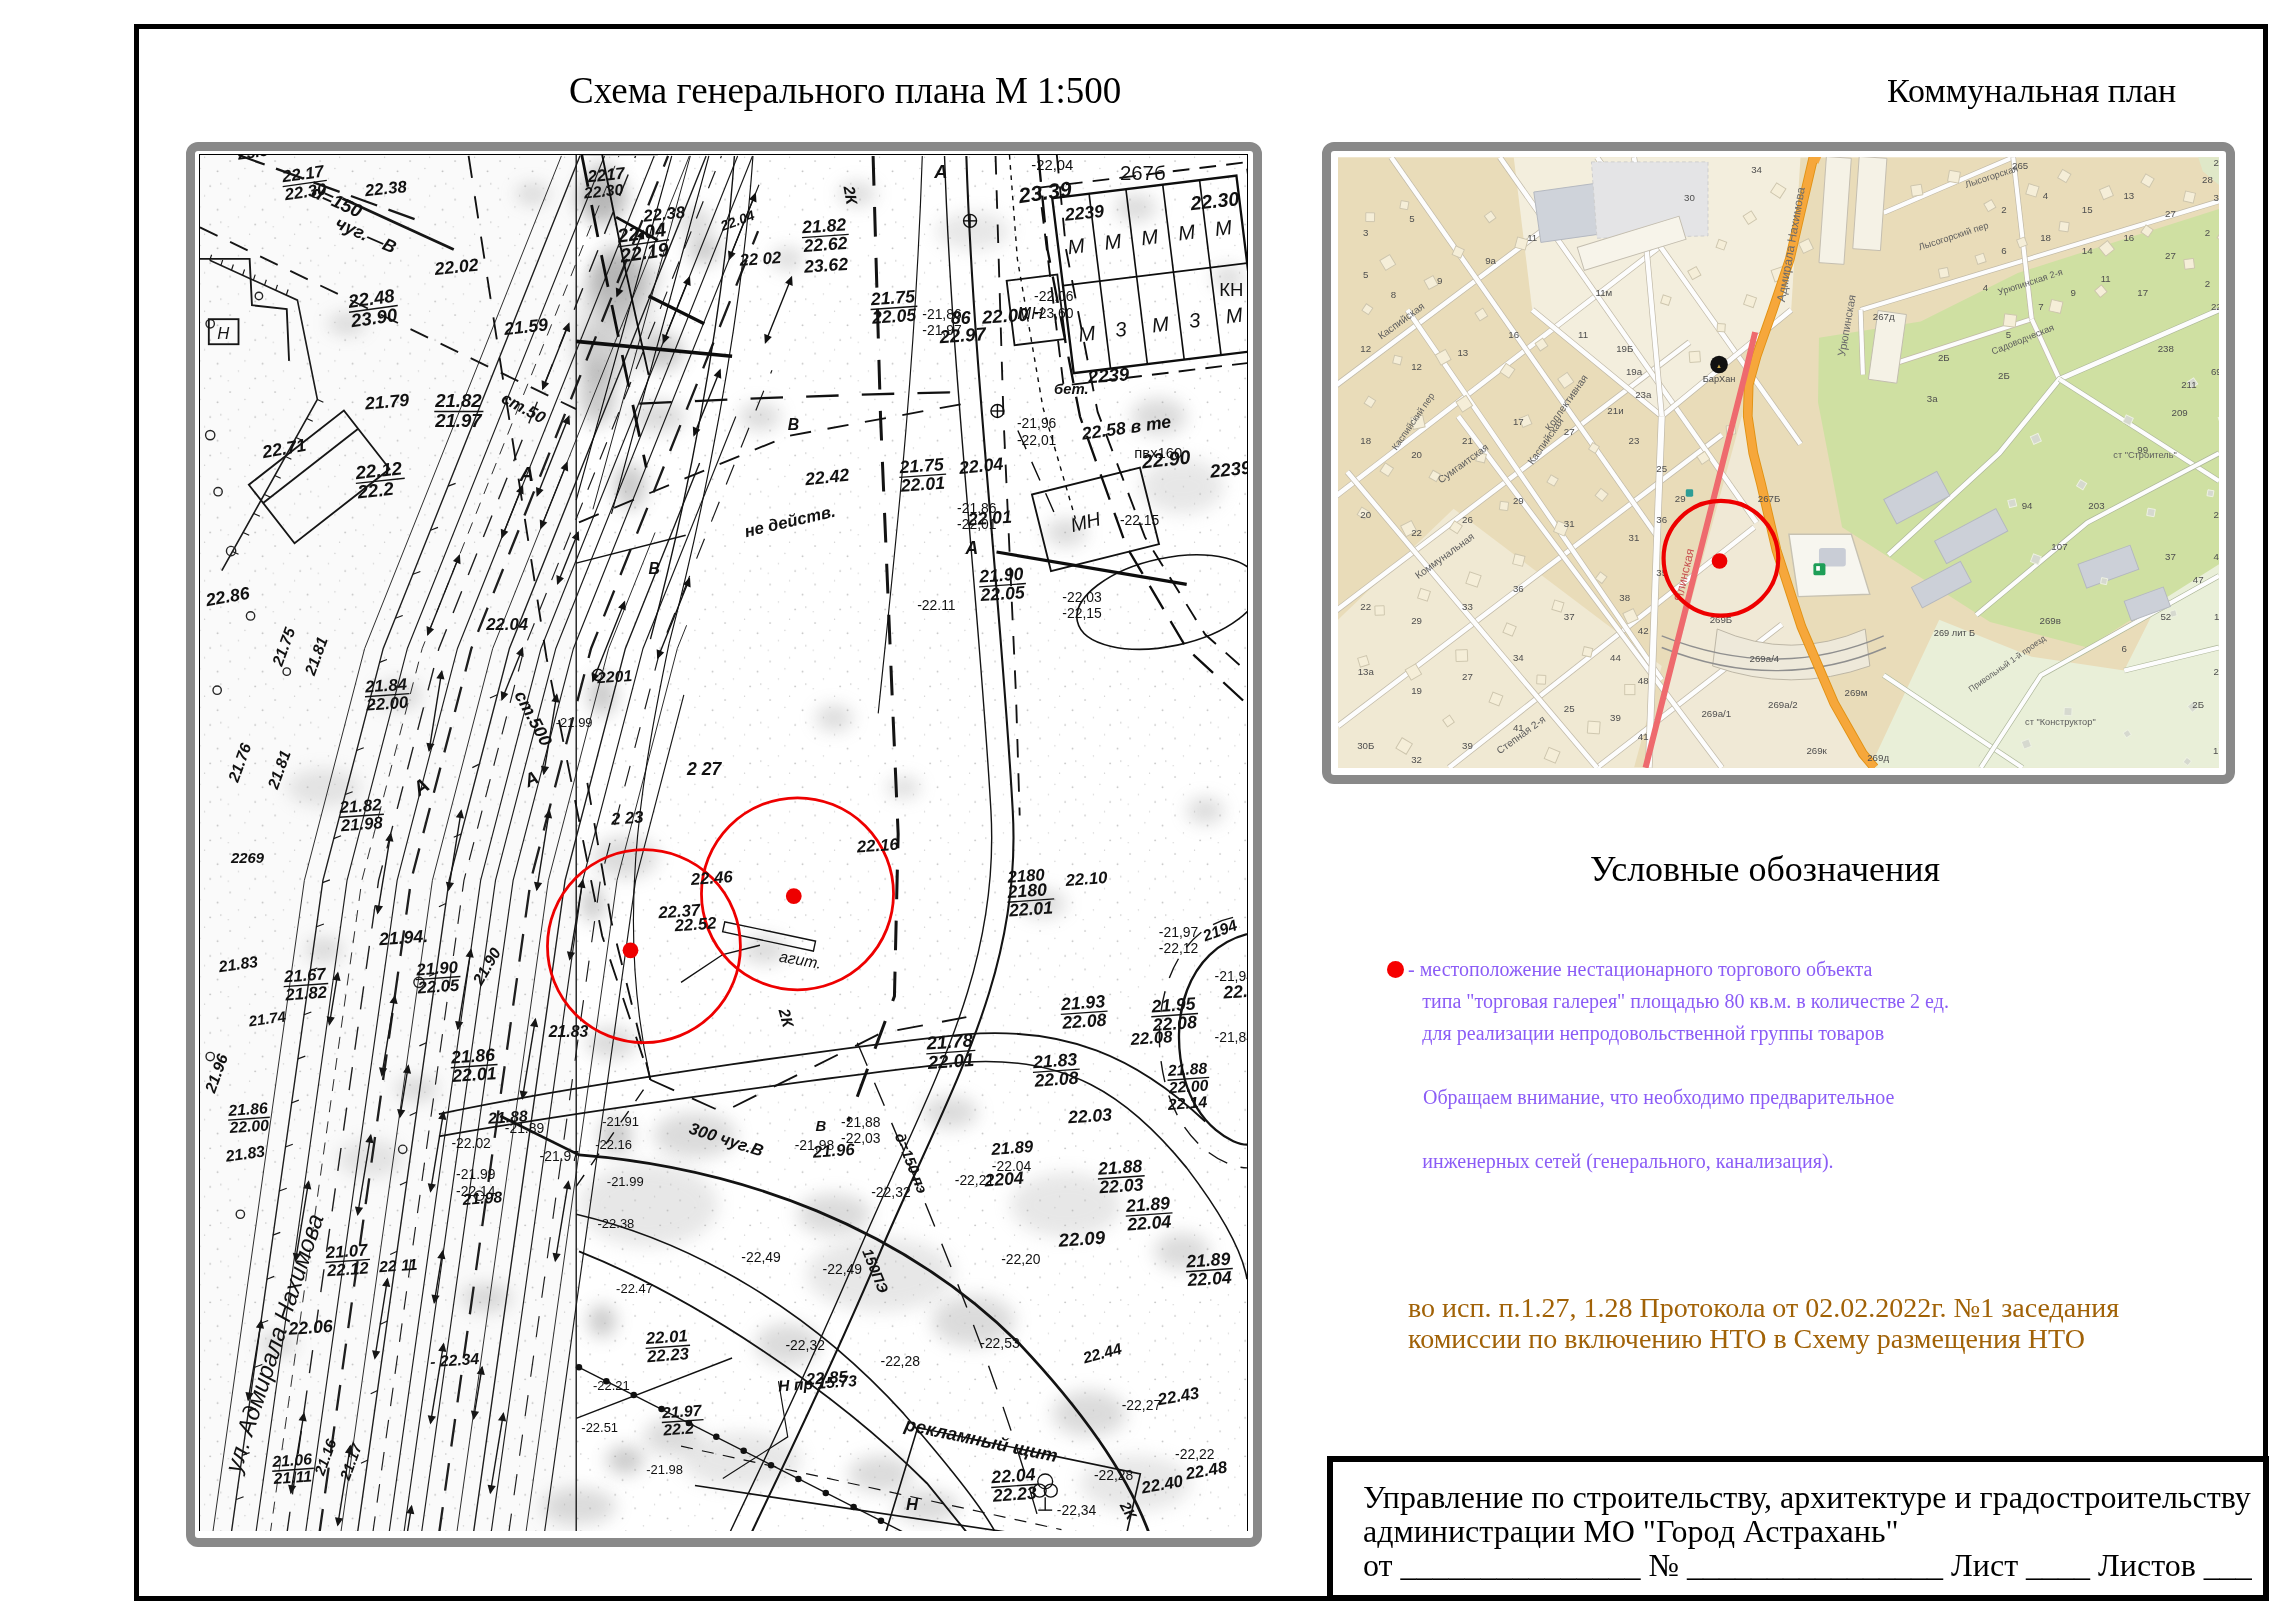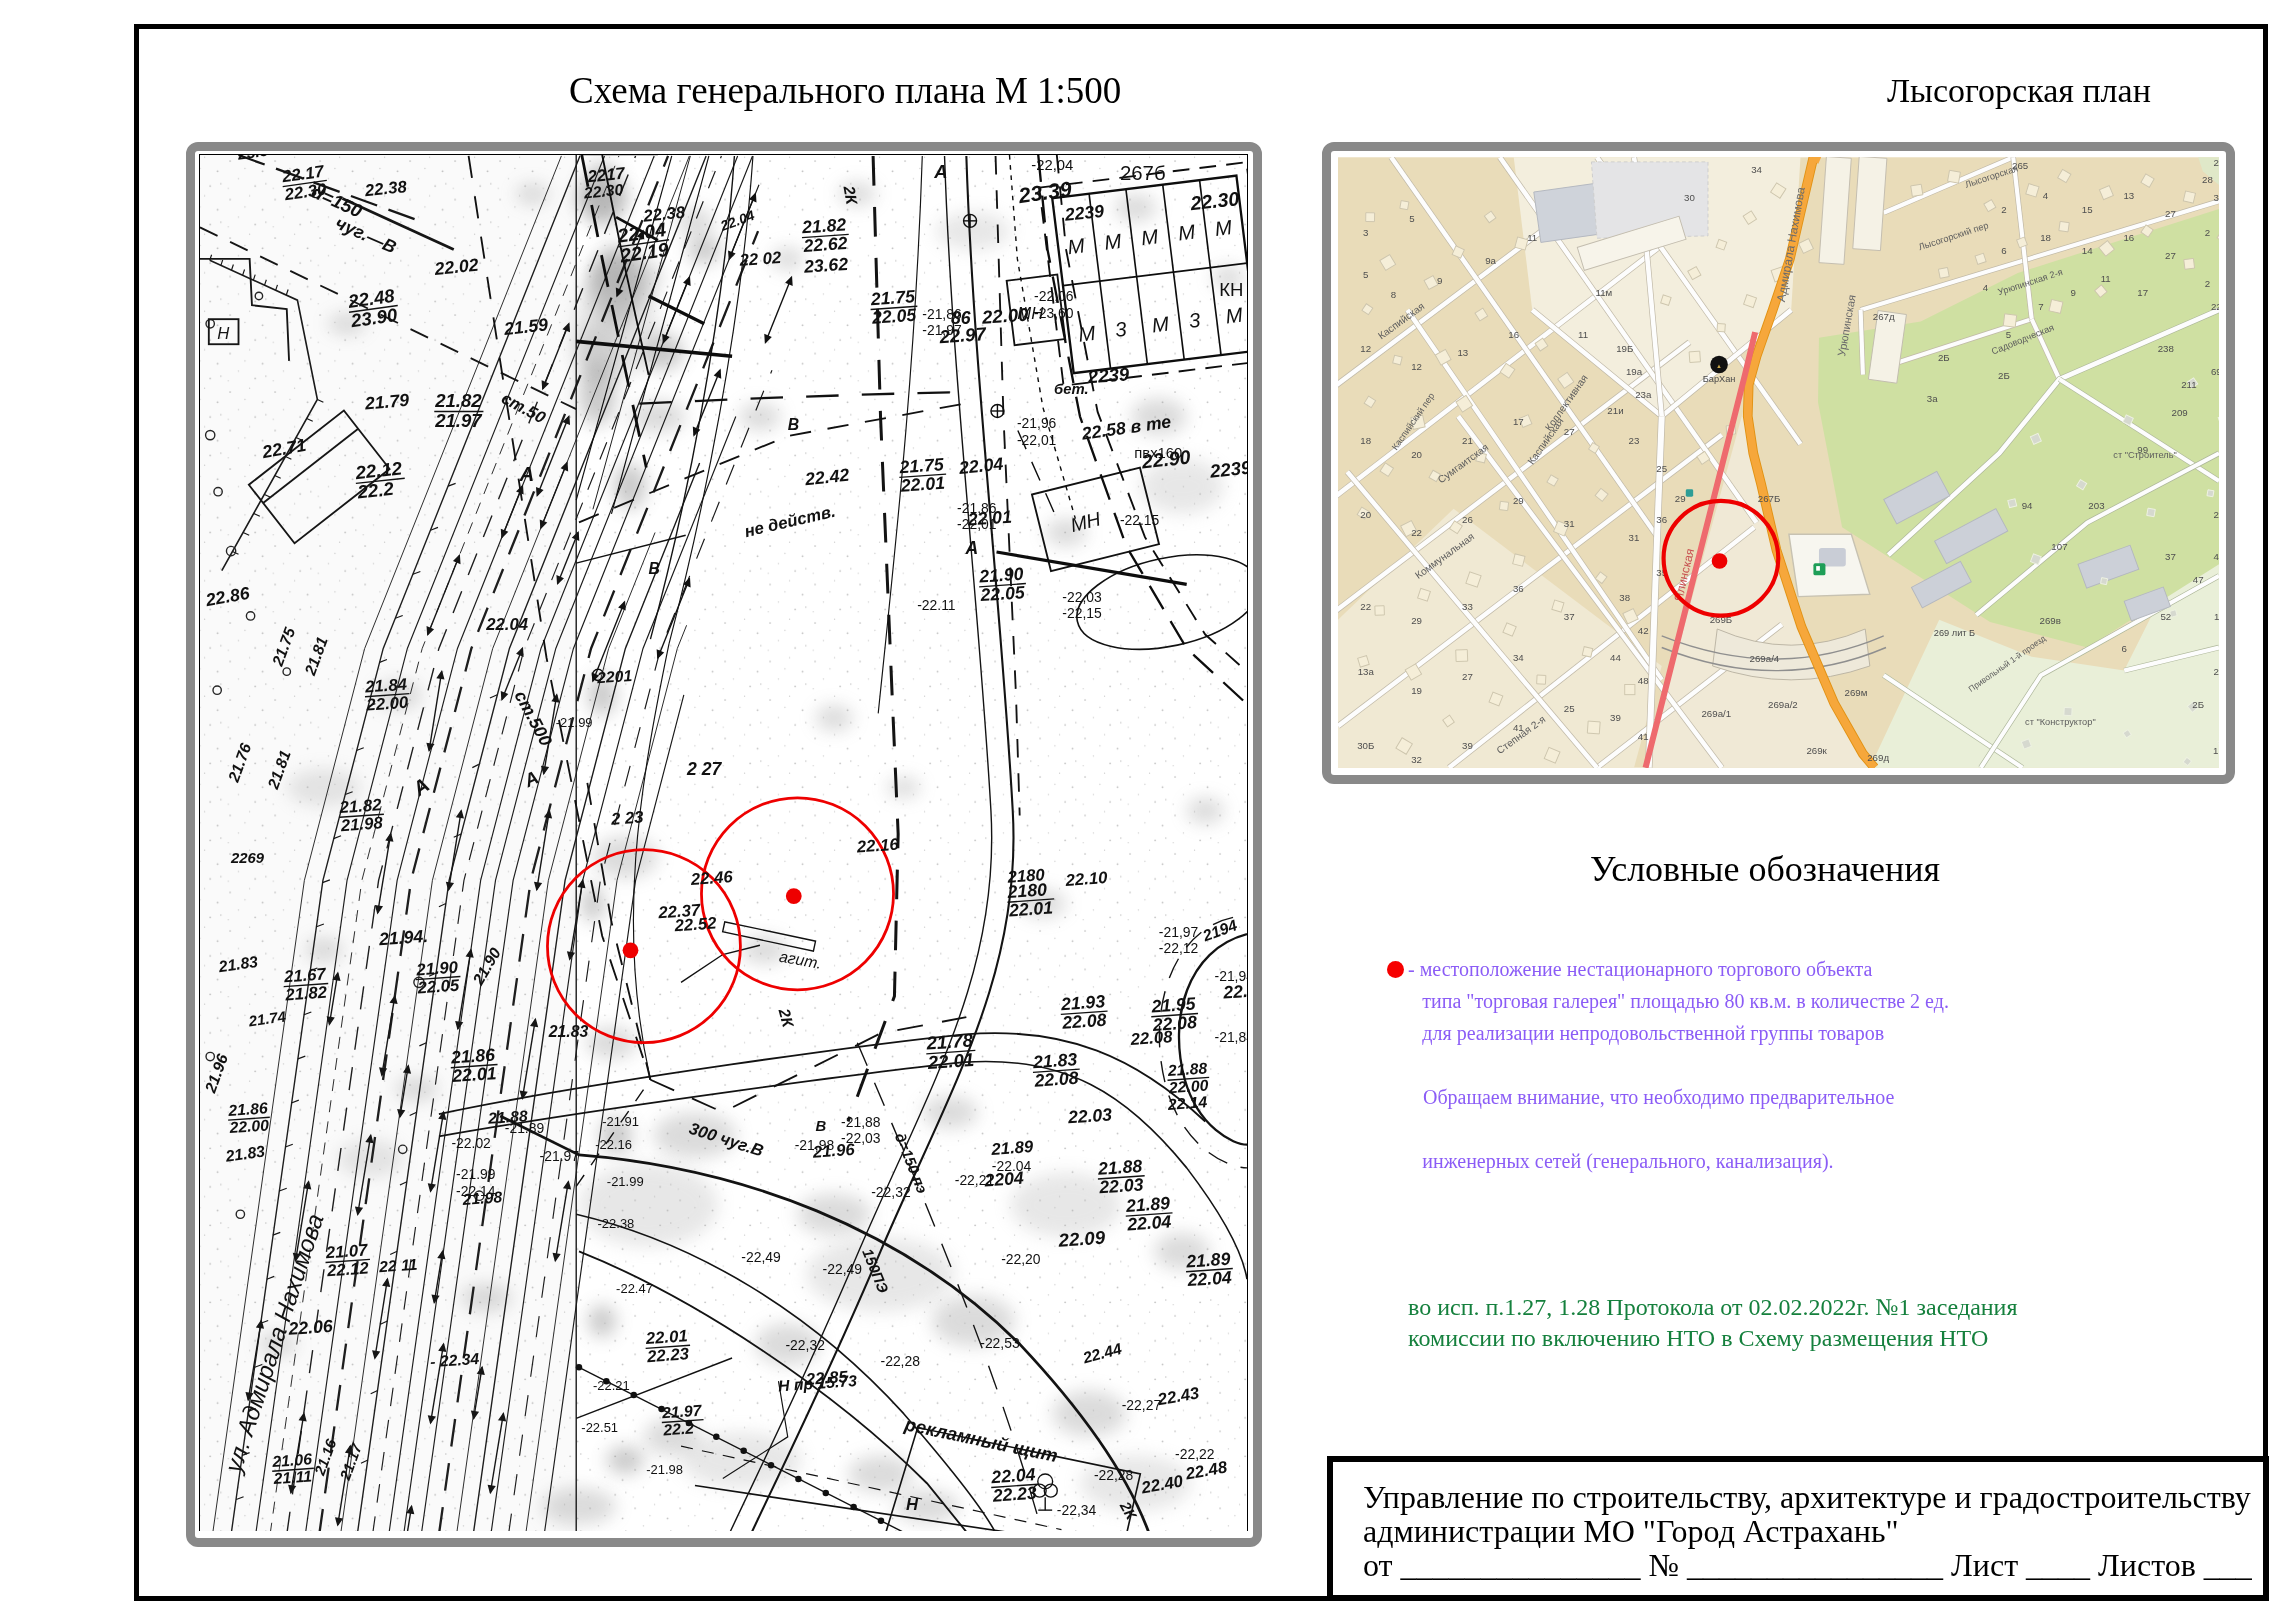--- a/index.html
+++ b/index.html
@@ -7,21 +7,21 @@
        font-family:"Liberation Serif",serif;}
   .abs{position:absolute;}
 </style>
 </head>
 <body>
 
 <div class="abs" style="left:134px;top:24px;width:2134px;height:1577px;border:5.6px solid #000;box-sizing:border-box;"></div>
 
 <div class="abs" style="left:569px;top:69px;font-size:37px;color:#000;white-space:nowrap;">Схема генерального плана М 1:500</div>
 
-<div class="abs" style="left:1887px;top:72px;font-size:34px;color:#000;white-space:nowrap;">Лысогорская план</div>
+<div class="abs" style="left:1887px;top:72px;font-size:34px;color:#000;white-space:nowrap;">Коммунальная план</div>
 
 <div class="abs" style="left:186px;top:142px;width:1076px;height:1405px;border:9.7px solid #898989;border-radius:12px;box-sizing:border-box;"></div>
 
 <div class="abs" style="left:199px;top:154px;width:1049px;height:1377px;border:0.9px solid #000;box-sizing:border-box;">
 <svg width="1047" height="1376" viewBox="433 336 2257 2967" preserveAspectRatio="none" xmlns="http://www.w3.org/2000/svg" style="display:block" font-family="Liberation Sans">
 <defs>
         <filter id="bl" x="-50%" y="-50%" width="200%" height="200%">
           <feGaussianBlur stdDeviation="18"></feGaussianBlur>
         </filter>
       </defs>
@@ -1112,18 +1112,18 @@
 <div class="abs" style="left:1387px;top:961px;width:17px;height:17px;border-radius:50%;background:#f60000;"></div>
 
 <div class="abs" style="left:1408px;top:953px;font-size:20px;line-height:32px;color:#8b5cf6;white-space:nowrap;">- местоположение нестационарного торгового объекта<br>
 <span style="margin-left:14.3px;">типа "торговая галерея" площадью 80 кв.м. в количестве 2 ед.</span><br>
 <span style="margin-left:14.3px;">для реализации непродовольственной группы товаров</span><br>
 <br>
 <span style="margin-left:15px;">Обращаем внимание, что необходимо предварительное</span><br>
 <br>
 <span style="margin-left:14.3px;">инженерных сетей (генерального, канализация).</span></div>
 
-<div class="abs" style="left:1408px;top:1292px;font-size:24px;line-height:31px;color:#15803d;white-space:nowrap;">во исп. п.1.27, 1.28 Протокола от 02.02.2022г. №1 заседания<br>комиссии по включению НТО в Схему размещения НТО</div>
+<div class="abs" style="left:1408px;top:1292px;font-size:28px;line-height:31px;color:#a16207;white-space:nowrap;">во исп. п.1.27, 1.28 Протокола от 02.02.2022г. №1 заседания<br>комиссии по включению НТО в Схему размещения НТО</div>
 
 <div class="abs" style="left:1327px;top:1456px;width:942px;height:145px;border:6px solid #000;box-sizing:border-box;"></div>
 
 <div class="abs" style="left:1363px;top:1480px;font-size:32px;line-height:34px;color:#000;white-space:nowrap;">Управление по строительству, архитектуре и градостроительству<br>администрации МО "Город Астрахань"<br>от _______________ № ________________ Лист ____ Листов ___</div>
 
 
 </body></html>

